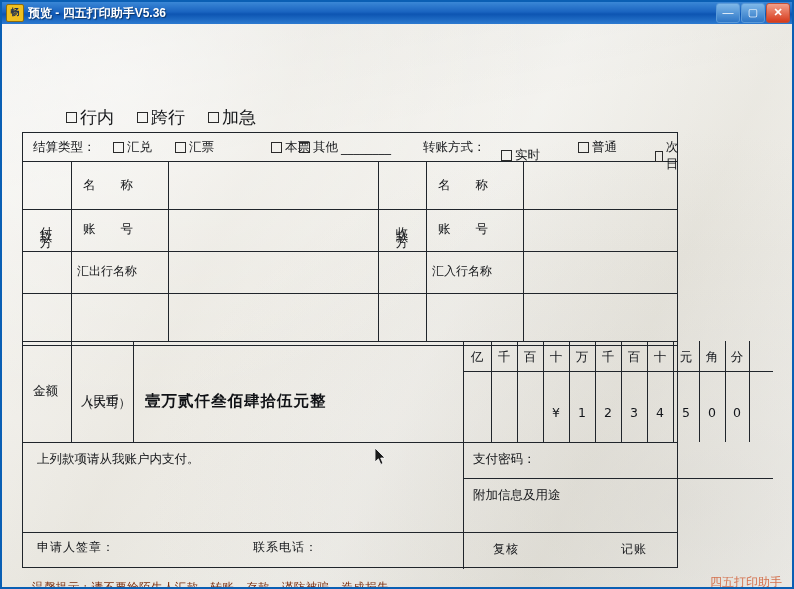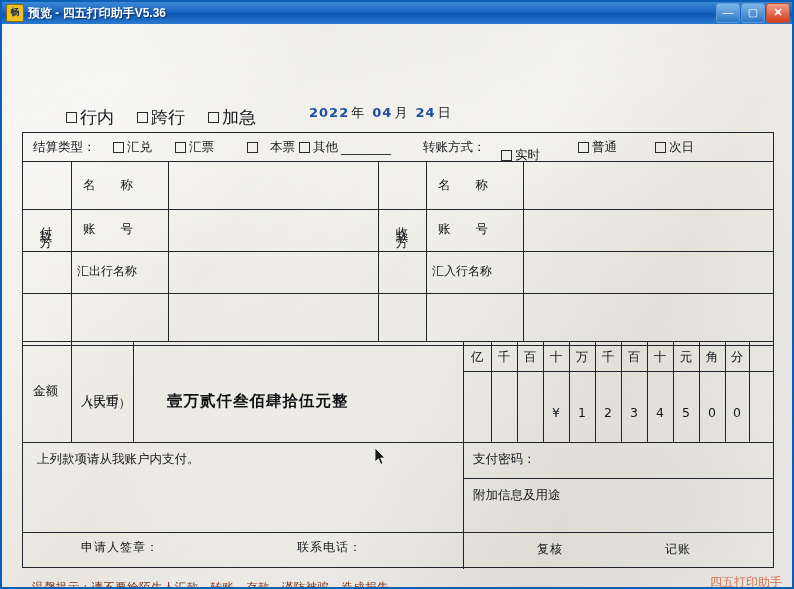--- a/index.html
+++ b/index.html
@@ -93,39 +93,39 @@
     display:flex;gap:23px;margin-left:24px;
   }
   .opt{display:flex;align-items:center;gap:3px;}
   .box{display:inline-block;width:9px;height:9px;border:1px solid #2a2a2a;}
   .datebar{
     position:absolute;left:305px;top:80px;font-size:13px;letter-spacing:1px;
   }
   .datebar .num{color:#1f4fa0;font-weight:bold;padding:0 2px;}
   
   .tbl{
-    position:absolute;left:20px;top:108px;width:752px;height:436px;
+    position:absolute;left:20px;top:108px;width:656px;height:436px;
     border:1.4px solid #20252b;box-sizing:border-box;
   }
   .line{position:absolute;background:#20252b;}
   .h{height:1px;left:0;width:100%;}
   .v{width:1px;top:0;height:100%;}
   .cell{position:absolute;font-size:12.5px;display:flex;align-items:center;}
   .vert{
     writing-mode:vertical-rl;text-orientation:upright;
     letter-spacing:4px;font-size:12.5px;
   }
   .handwrite{
     font-family:"DejaVu Sans","Liberation Sans",sans-serif;
-    font-size:15.5px;font-weight:bold;color:#101216;letter-spacing:1px;margin-left:22px;
+    font-size:15.5px;font-weight:bold;color:#101216;letter-spacing:1px;
   }
   .amt-digit{
     position:absolute;font-size:12.5px;text-align:center;color:#12151a;
   }
-  .sign-row{font-size:12px;letter-spacing:1px;margin-left:44px;}
+  .sign-row{font-size:12px;letter-spacing:1px;}
   .tip{
     position:absolute;left:30px;top:556px;font-size:11.5px;color:#7a2f10;
     letter-spacing:.4px;
   }
   .wm{
     position:absolute;right:10px;top:550px;text-align:right;
     color:#d4724f;font-size:12px;line-height:1.35;
   }
   .cursor{
     position:absolute;left:373px;top:424px;width:12px;height:18px;
@@ -160,25 +160,20 @@
         <div class="opt">
           <span class="box"></span>
           <span>跨行</span>
         </div>
         <div class="opt">
           <span class="box"></span>
           <span>加急</span>
         </div>
       </div>
 
-      <div class="datebar">
-        <span class="num">2022</span><span>年</span>
-        <span class="num">04</span><span>月</span>
-        <span class="num">24</span><span>日</span>
-      </div>
 
       <div class="tbl">
 
         <div class="line h" style="top:28px;"></div>
         <div class="line h" style="top:76px;"></div>
         <div class="line h" style="top:118px;"></div>
         <div class="line h" style="top:160px;"></div>
         <div class="line h" style="top:208px;"></div>
         <div class="line h" style="top:212px;"></div>
         <div class="line h" style="top:309px;"></div>
@@ -211,21 +206,21 @@
 
         <div class="cell" style="left:10px;top:6px;">结算类型：</div>
         <div class="cell" style="left:90px;top:6px;gap:3px;">
           <span class="box"></span>
           <span>汇兑</span>
         </div>
         <div class="cell" style="left:152px;top:6px;gap:3px;">
           <span class="box"></span>
           <span>汇票</span>
         </div>
-        <div class="cell" style="left:204px;top:6px;gap:12px;padding-left:20px;">
+        <div class="cell" style="left:228px;top:6px;gap:3px;padding-left:20px;">
           <span class="box"></span>
           <span>本票</span>
         </div>
         <div class="cell" style="left:276px;top:6px;gap:3px;">
           <span class="box"></span>
           <span>其他</span>
           <span>________</span>
         </div>
 
         <div class="cell" style="left:400px;top:6px;">转账方式：</div>

